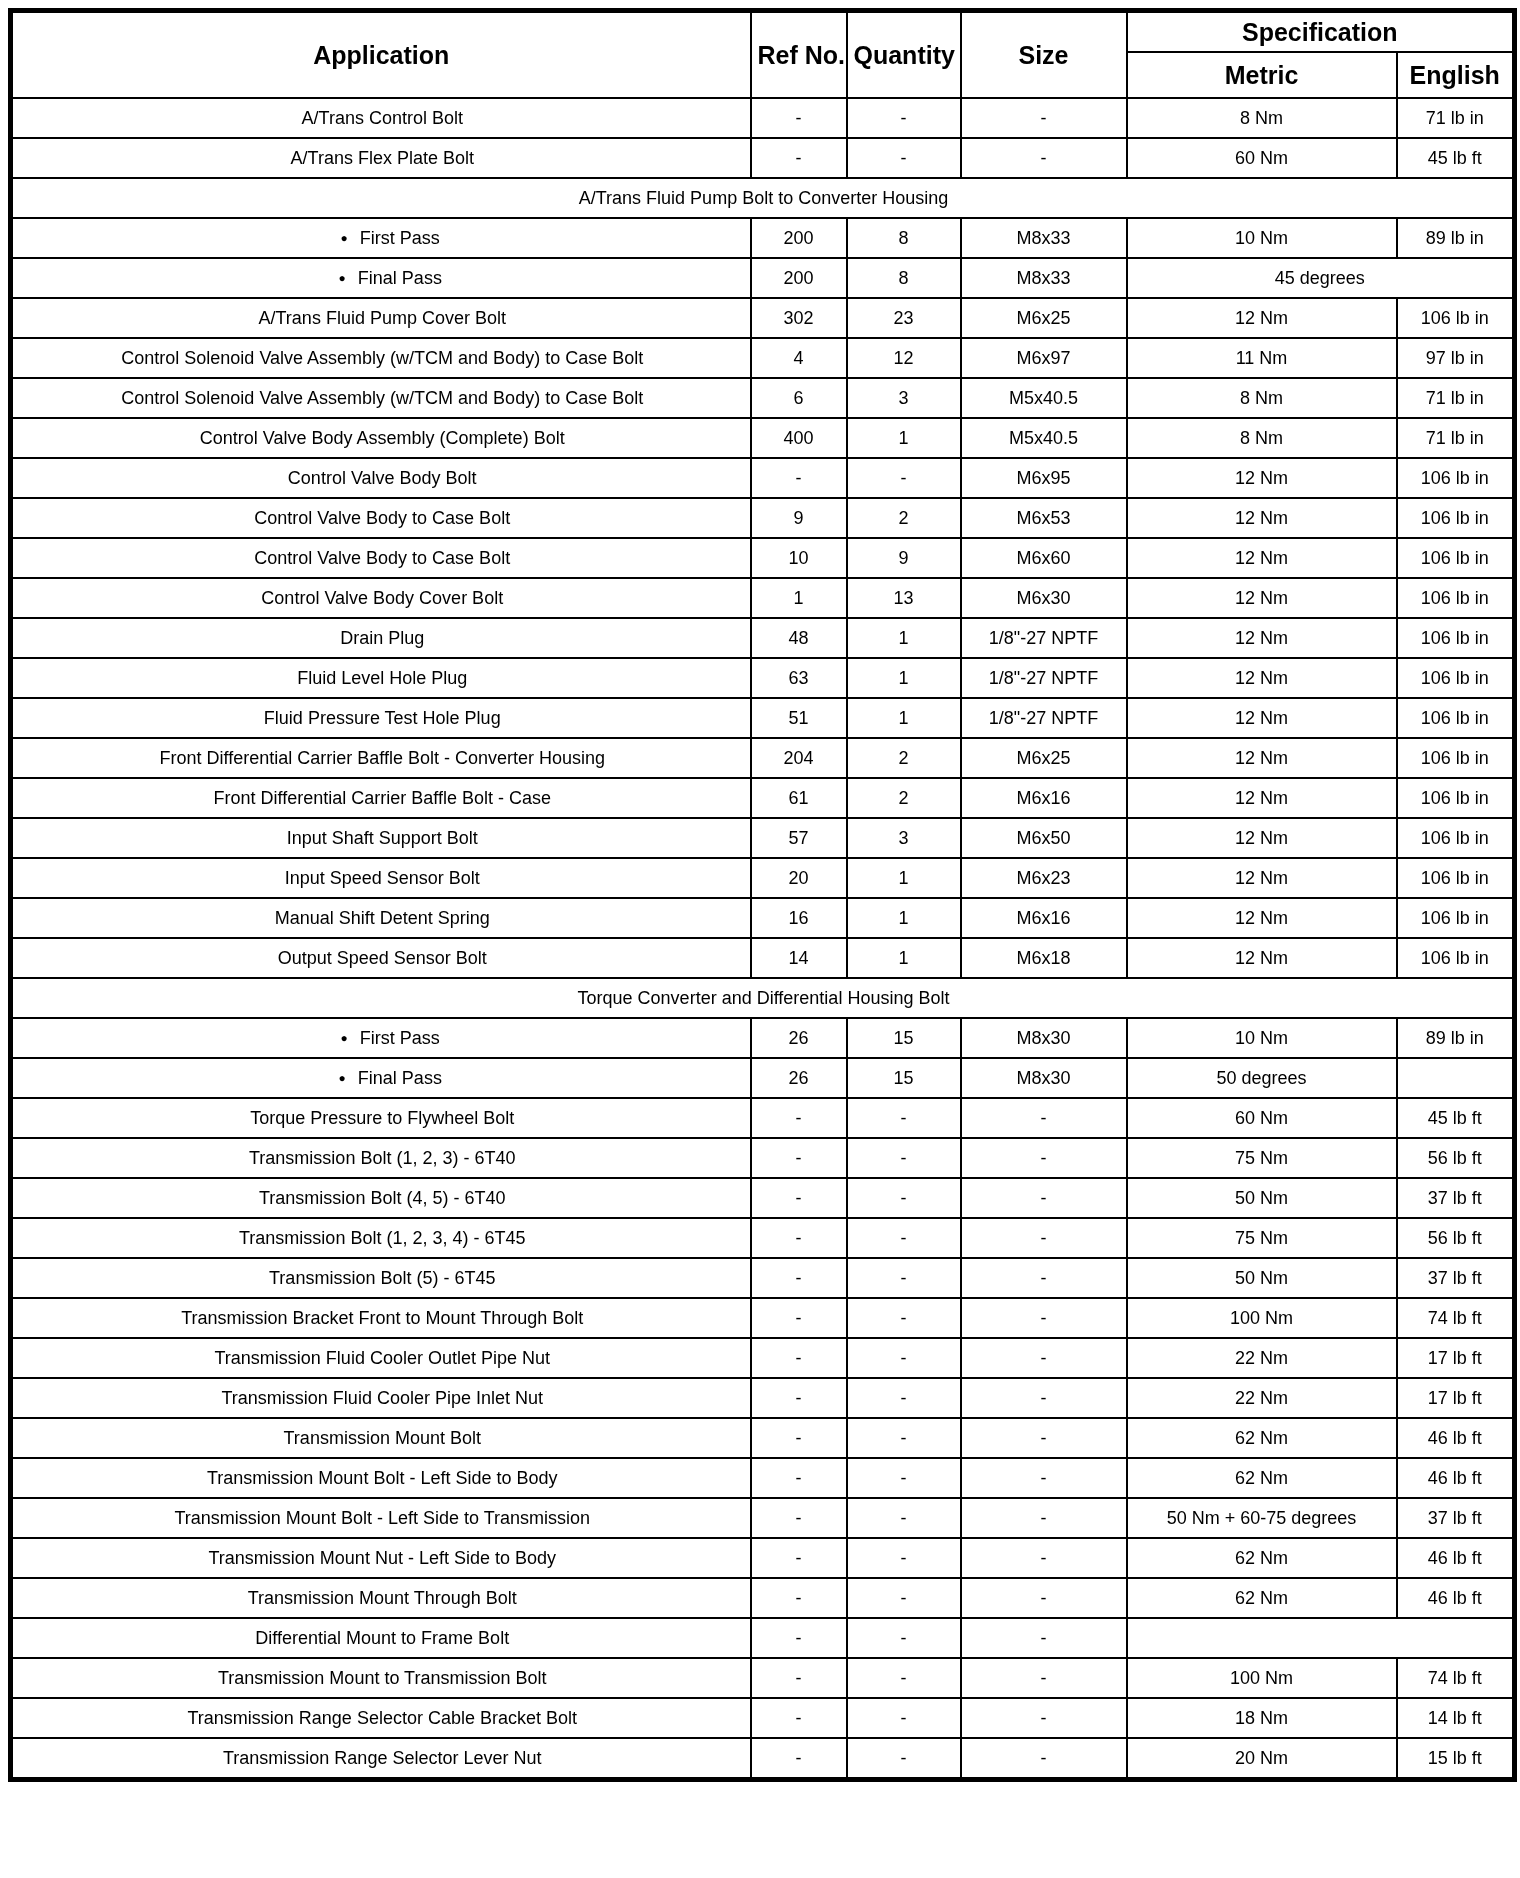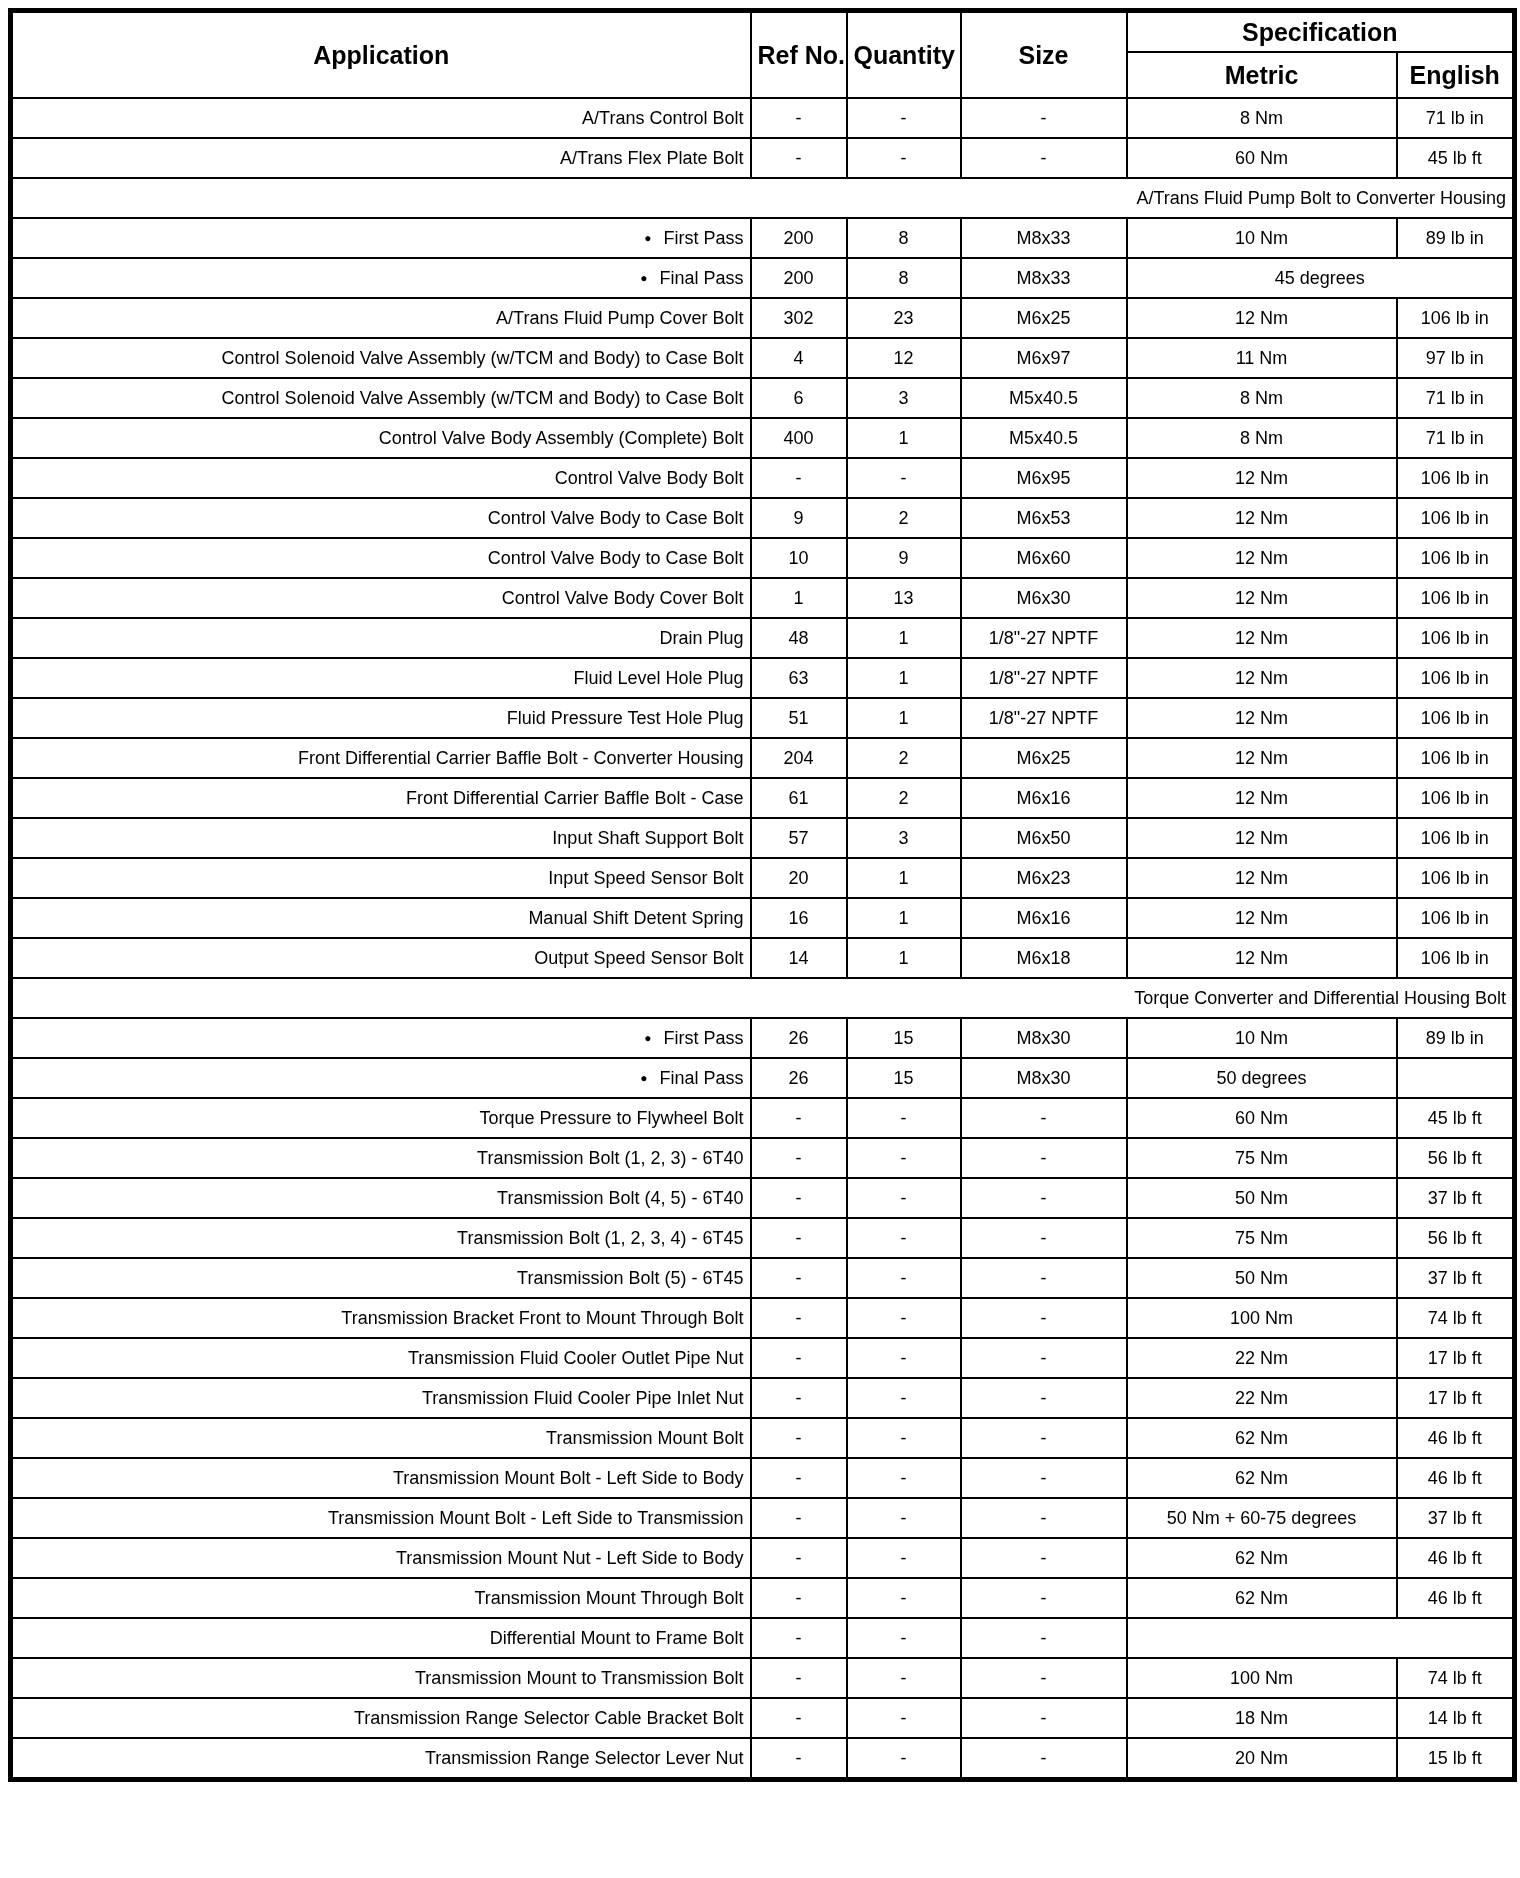--- a/index.html
+++ b/index.html
@@ -34,21 +34,21 @@
     background: #ffffff;
   }
   .spec-table th {
     font-weight: bold;
     font-size: 25px;
     text-align: center;
   }
   .spec-table th.spec-head { height: 24px; }
   .spec-table thead tr.sub-head th { height: 30px; text-align: center; }
   .spec-table td.app {
-    text-align: right;
+    text-align: center;
     padding-left: 8px;
   }
   .spec-table td.c {
     text-align: center;
   }
   .spec-table td .bullet {
     display: inline-block;
     font-size: 12px;
     vertical-align: 2px;
     margin-left: 16px;

